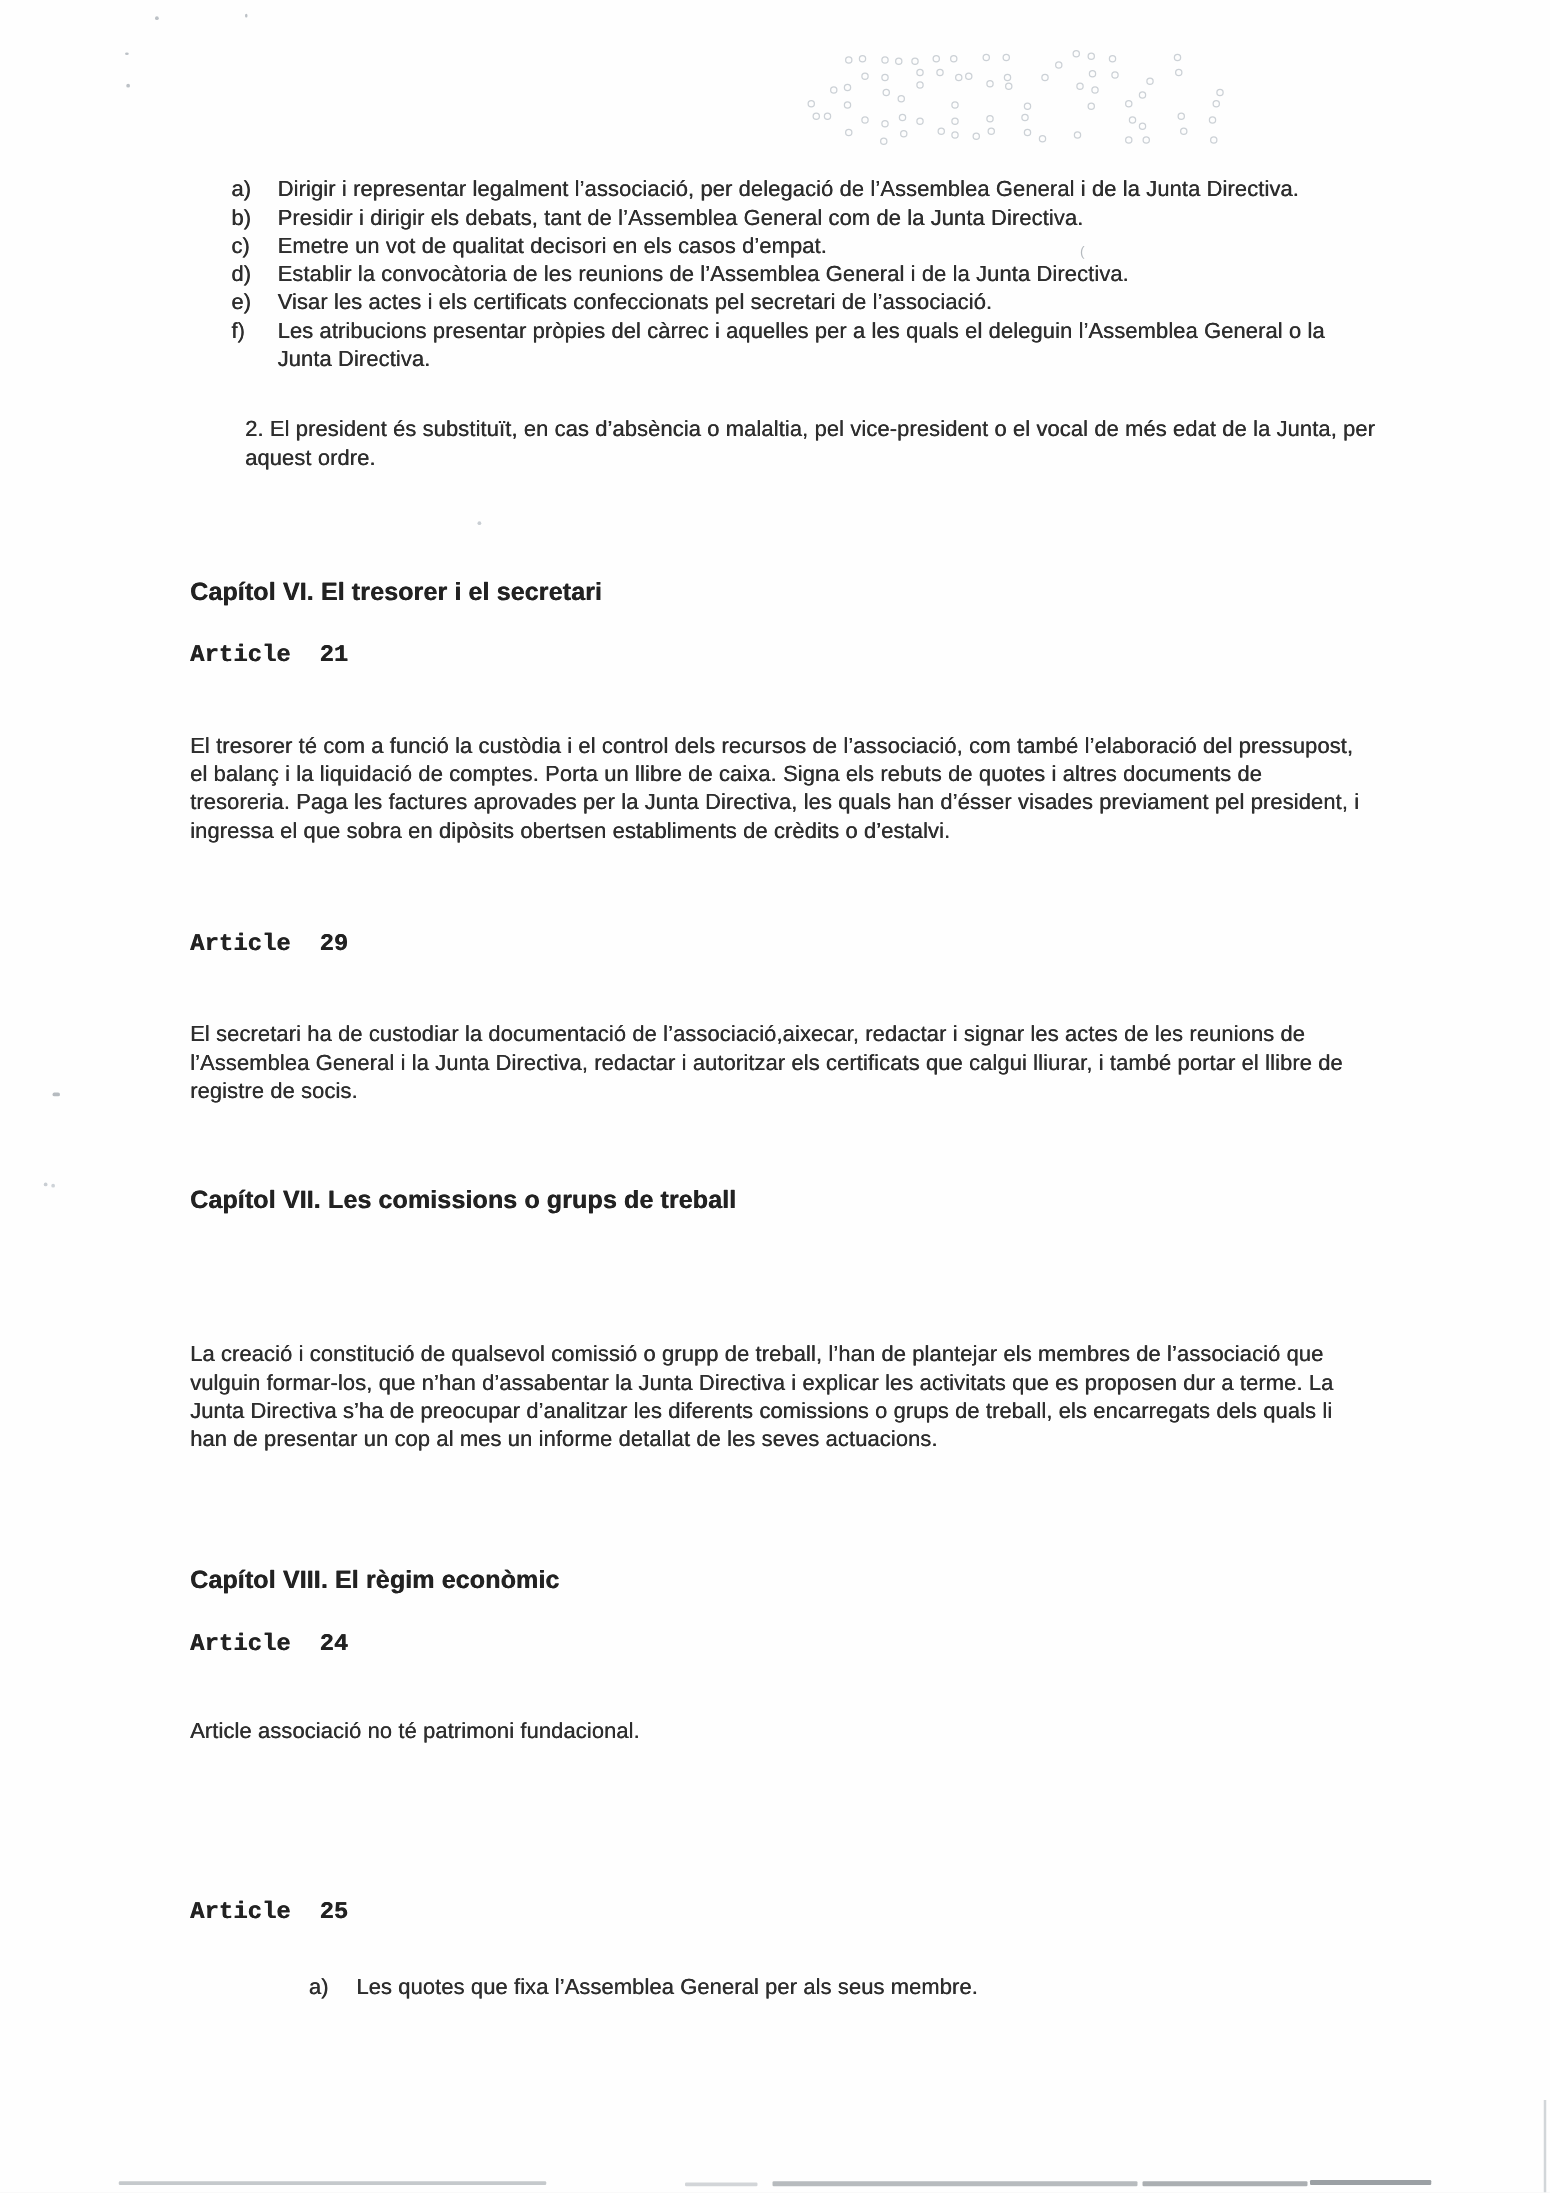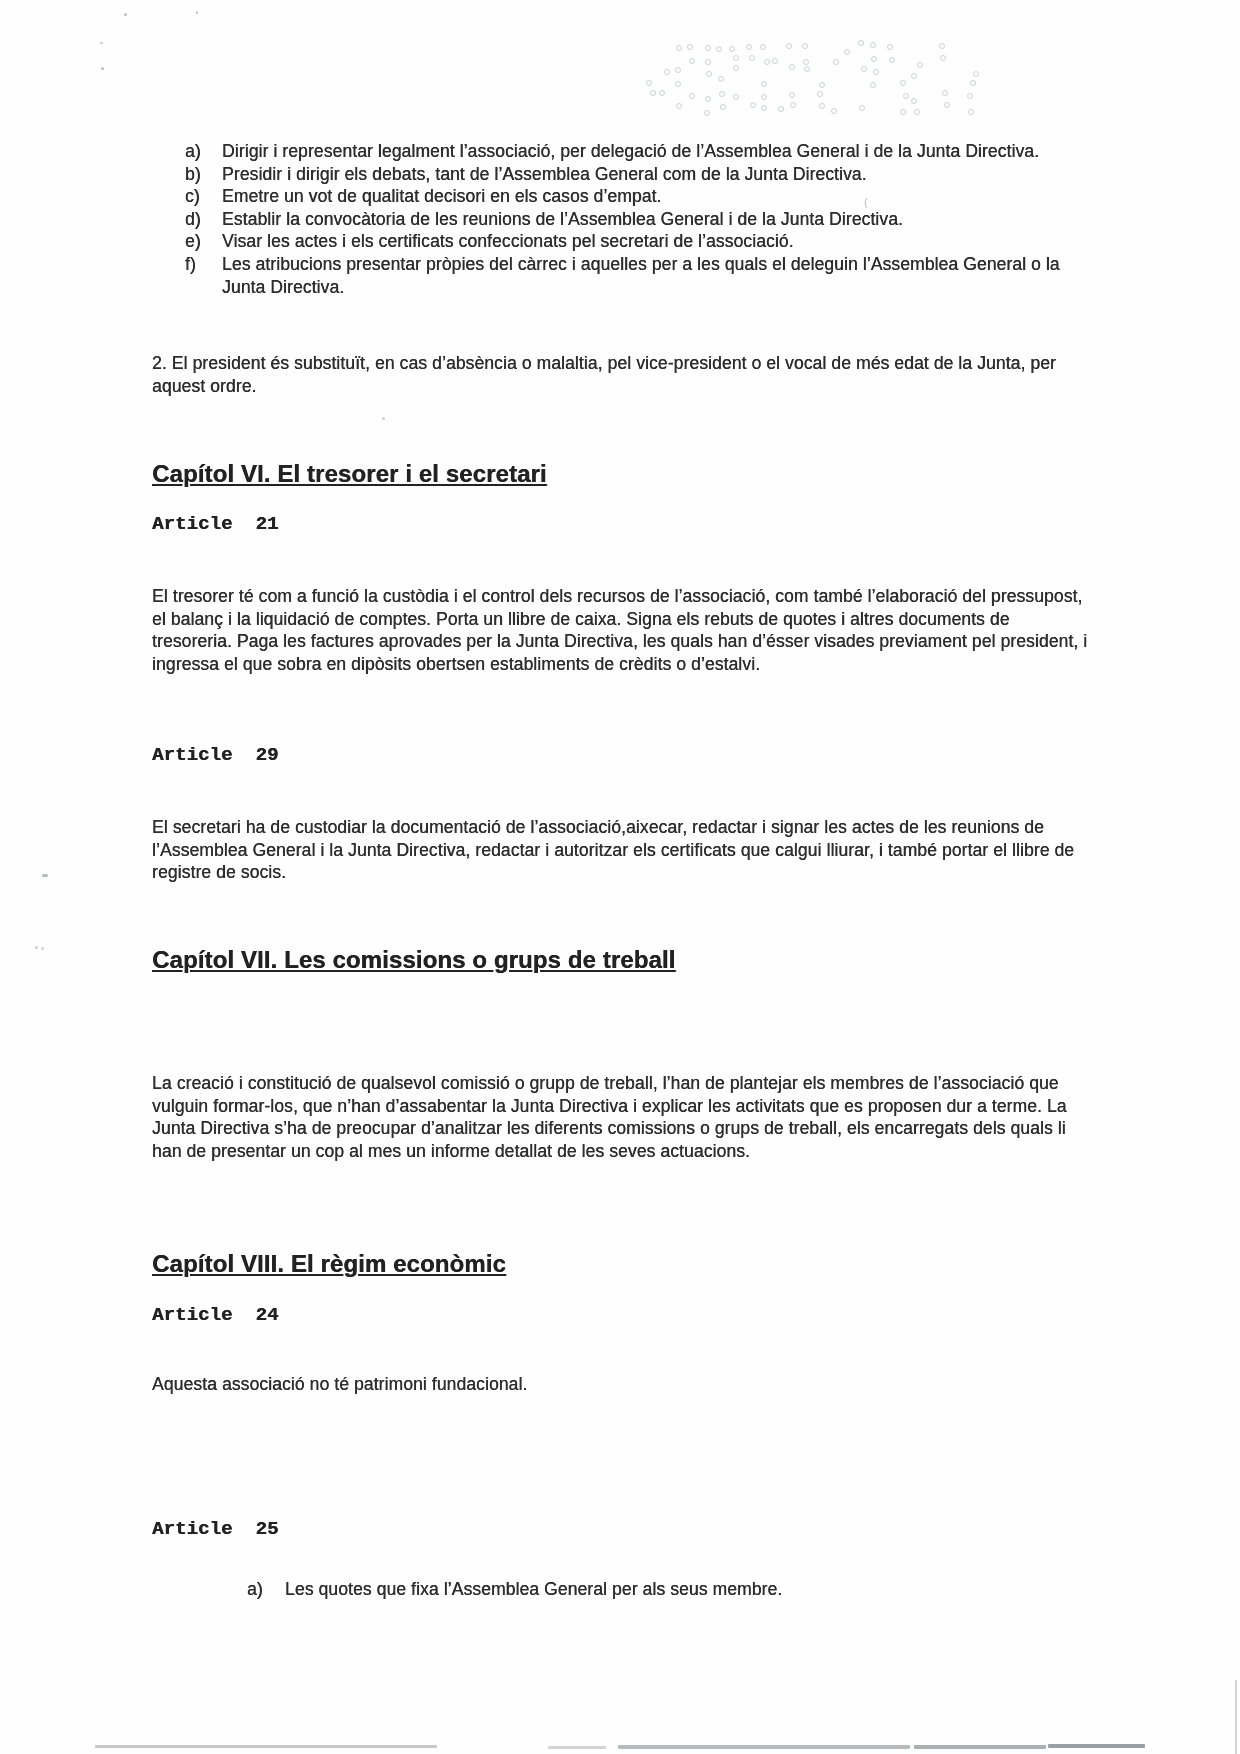--- a/index.html
+++ b/index.html
@@ -20,25 +20,24 @@
     position:absolute;
     left:152px;
     width:940px;
     font-size:17.5px;
     line-height:22.6px;
     letter-spacing:0.1px;
     text-shadow:0.3px 0 0 currentColor; 
   }
   .chapter-heading{
     font-weight:700;
-    font-size:24px;
+    font-size:20px;
     color:#222;
     line-height:24px;
     text-shadow:0.4px 0 0 currentColor;
-    text-decoration:underline;
   }
   .article-title{
     font-weight:700;
     font-size:19px;
     color:#222;
     line-height:23px;
     white-space:pre-wrap;
     text-shadow:0.4px 0 0 currentColor;
     font-family:Liberation Mono, monospace;
   }
@@ -180,35 +179,35 @@
     <div class="list-item">
       <span class="li-label">e)</span>
       <span class="li-text">Visar les actes i els certificats confeccionats pel secretari de l’associació.</span>
     </div>
     <div class="list-item">
       <span class="li-label">f)</span>
       <span class="li-text">Les atribucions presentar pròpies del càrrec i aquelles per a les quals el deleguin l’Assemblea General o la Junta Directiva.</span>
     </div>
   </div>
 
-  <div class="block" style="top:352px;">2. El president és substituït, en cas d’absència o malaltia, pel vice-president o el vocal de més edat de la Junta, per aquest ordre.</div>
+  <div class="block" style="top:332px;margin-left:44px;">2. El president és substituït, en cas d’absència o malaltia, pel vice-president o el vocal de més edat de la Junta, per aquest ordre.</div>
 
   <div class="block chapter-heading" style="top:462px;">Capítol VI. El tresorer i el secretari</div>
   <div class="block article-title" style="top:513px;">Article  21</div>
   <div class="block" style="top:585px;">El tresorer té com a funció la custòdia i el control dels recursos de l’associació, com també l’elaboració del pressupost, el balanç i la liquidació de comptes. Porta un llibre de caixa. Signa els rebuts de quotes i altres documents de tresoreria. Paga les factures aprovades per la Junta Directiva, les quals han d’ésser visades previament pel president, i ingressa el que sobra en dipòsits obertsen establiments de crèdits o d’estalvi.</div>
 
   <div class="block article-title" style="top:744px;">Article  29</div>
   <div class="block" style="top:816px;">El secretari ha de custodiar la documentació de l’associació,aixecar, redactar i signar les actes de les reunions de l’Assemblea General i la Junta Directiva, redactar i autoritzar els certificats que calgui lliurar, i també portar el llibre de registre de socis.</div>
 
   <div class="block chapter-heading" style="top:948px;">Capítol VII. Les comissions o grups de treball</div>
   <div class="block" style="top:1072px;">La creació i constitució de qualsevol comissió o grupp de treball, l’han de plantejar els membres de l’associació que vulguin formar-los, que n’han d’assabentar la Junta Directiva i explicar les activitats que es proposen dur a terme. La Junta Directiva s’ha de preocupar d’analitzar les diferents comissions o grups de treball, els encarregats dels quals li han de presentar un cop al mes un informe detallat de les seves actuacions.</div>
 
   <div class="block chapter-heading" style="top:1252px;">Capítol VIII. El règim econòmic</div>
   <div class="block article-title" style="top:1304px;">Article  24</div>
-  <div class="block" style="top:1373px;">Aquesta associació no té patrimoni fundacional.</div>
+  <div class="block" style="top:1373px;">Article associació no té patrimoni fundacional.</div>
 
   <div class="block article-title" style="top:1518px;">Article  25</div>
 
   <div class="block sublist" style="top:1578px;">
     <div class="list-item">
       <span class="li-label">a)</span>
       <span class="li-text">Les quotes que fixa l’Assemblea General per als seus membre.</span>
     </div>
   </div>
 

